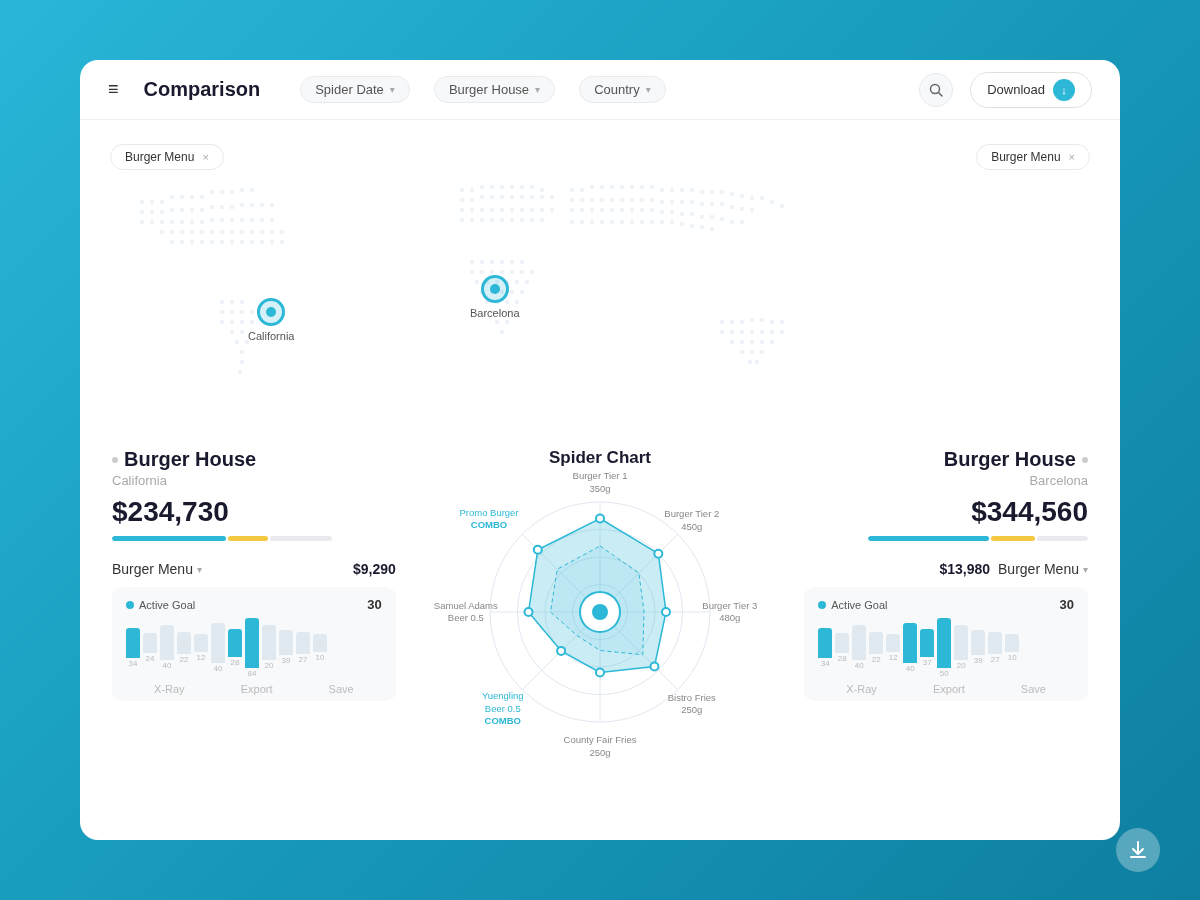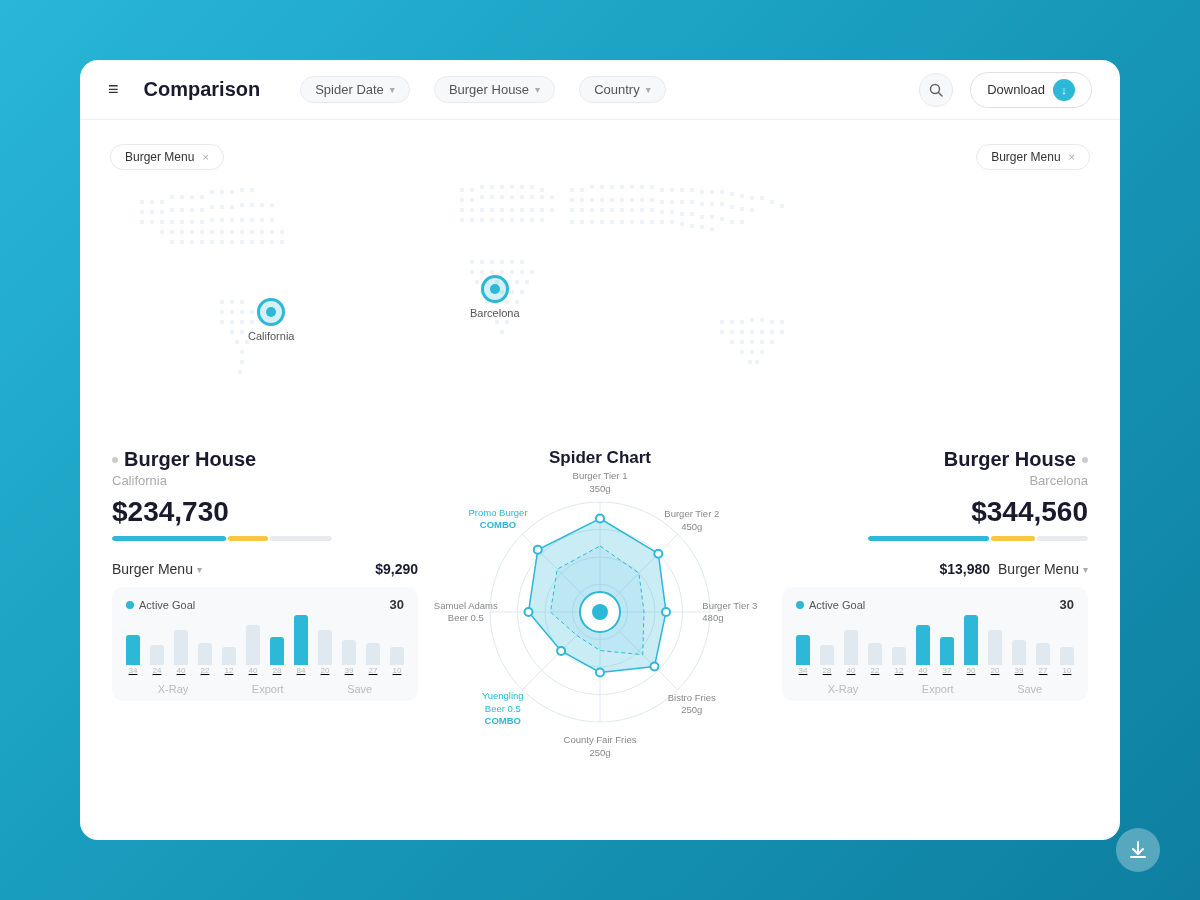--- a/index.html
+++ b/index.html
@@ -311,24 +311,23 @@
       border-radius: 50%;
       background: #2cb8d6;
     }
     .chart-number {
       font-size: 13px;
       font-weight: 600;
       color: #333;
     }
     .bars-container {
       display: flex;
-      align-items: flex-end;
-      gap: 10px;
+      align-items: center;
+      gap: 3px;
       height: 55px;
-      text-decoration: underline;
     }
     .bar-item {
       display: flex;
       flex-direction: column;
       align-items: center;
       gap: 1px;
     }
     .bar {
       width: 14px;
       border-radius: 3px 3px 0 0;
@@ -843,37 +842,37 @@
 
   <circle cx="140" cy="140" r="20" fill="white" stroke="#2cb8d6" stroke-width="2"></circle>
   <circle cx="140" cy="140" r="8" fill="#2cb8d6"></circle>
 
 </svg><div style="position: absolute; font-size: 9.5px; color: rgb(136, 136, 136); text-align: center; line-height: 1.3; white-space: nowrap; transform: translate(-50%, -50%); left: 140px; top: 10.2px;">
                 <div>Burger Tier 1</div>
                 <div>350g</div>
               </div><div style="position: absolute; font-size: 9.5px; color: rgb(136, 136, 136); text-align: center; line-height: 1.3; white-space: nowrap; transform: translate(-50%, -50%); left: 231.782px; top: 48.2175px;">
                 <div>Burger Tier 2</div>
                 <div>450g</div>
-              </div><div style="position: absolute; font-size: 9.5px; color: rgb(136, 136, 136); line-height: 1.3; white-space: nowrap; transform: translate(-50%, -50%); left: 269.8px; top: 140px;">
+              </div><div style="position: absolute; font-size: 9.5px; color: rgb(136, 136, 136); text-align: center; line-height: 1.3; white-space: nowrap; transform: translate(-50%, -50%); left: 269.8px; top: 140px;">
                 <div>Burger Tier 3</div>
                 <div>480g</div>
               </div><div style="position: absolute; font-size: 9.5px; color: rgb(136, 136, 136); text-align: center; line-height: 1.3; white-space: nowrap; transform: translate(-50%, -50%); left: 231.782px; top: 231.782px;">
                 <div>Bistro Fries</div>
                 <div>250g</div>
               </div><div style="position: absolute; font-size: 9.5px; color: rgb(136, 136, 136); text-align: center; line-height: 1.3; white-space: nowrap; transform: translate(-50%, -50%); left: 140px; top: 274.2px;">
                 <div>County Fair Fries</div>
                 <div>250g</div>
               </div><div style="position: absolute; font-size: 9.5px; color: rgb(44, 184, 214); text-align: center; line-height: 1.3; white-space: nowrap; transform: translate(-50%, -50%); left: 42.7728px; top: 237.227px;">
                 <div>Yuengling</div>
                 <div>Beer 0.5</div>
                 <div style="color: rgb(44, 184, 214); font-weight: 600;">COMBO</div>
               </div><div style="position: absolute; font-size: 9.5px; color: rgb(136, 136, 136); text-align: center; line-height: 1.3; white-space: nowrap; transform: translate(-50%, -50%); left: 5.8px; top: 140px;">
                 <div>Samuel Adams</div>
                 <div>Beer 0.5</div>
-              </div><div style="position: absolute; font-size: 9.5px; color: rgb(44, 184, 214); text-align: center; line-height: 1.3; white-space: nowrap; transform: translate(-50%, -50%); left: 38px; top: 46.6619px;">
+              </div><div style="position: absolute; font-size: 9.5px; color: rgb(44, 184, 214); text-align: center; line-height: 1.3; white-space: nowrap; transform: translate(-50%, -50%); left: 29px; top: 46.6619px;">
                 <div>Promo Burger</div>
                 <div style="color: rgb(44, 184, 214); font-weight: 600;">COMBO</div>
               </div></div>
           </div>
       </div>
 
       <div class="comp-col" style="align-items:flex-end;">
         <div style="display:flex;align-items:center;gap:6px;margin-bottom:2px;justify-content:flex-end;">
           <span class="comp-col-title">Burger House</span>
           <span style="width:6px;height:6px;border-radius:50%;background:#ccc;display:inline-block;"></span>

